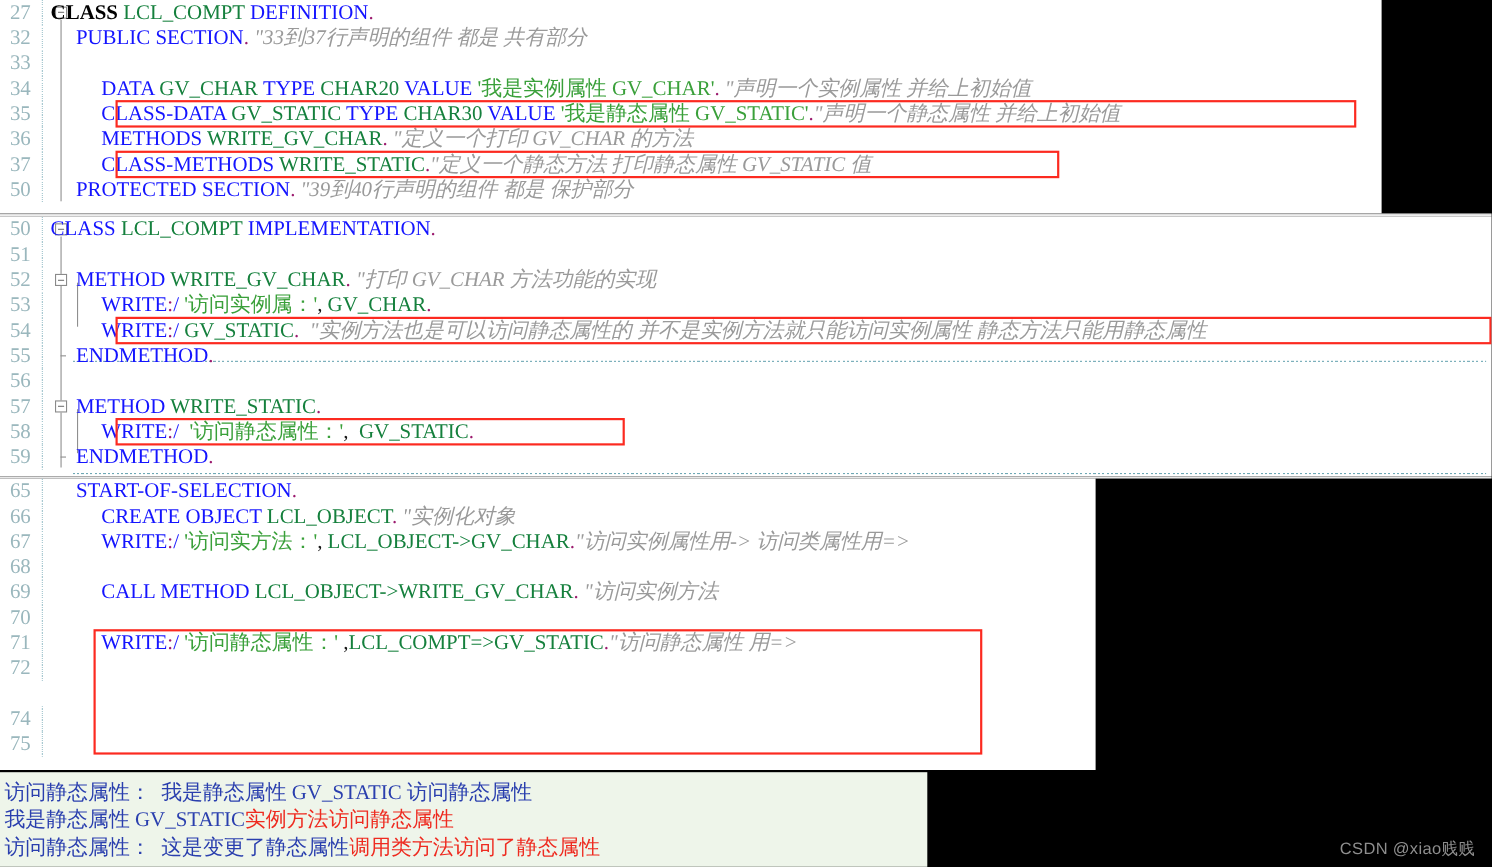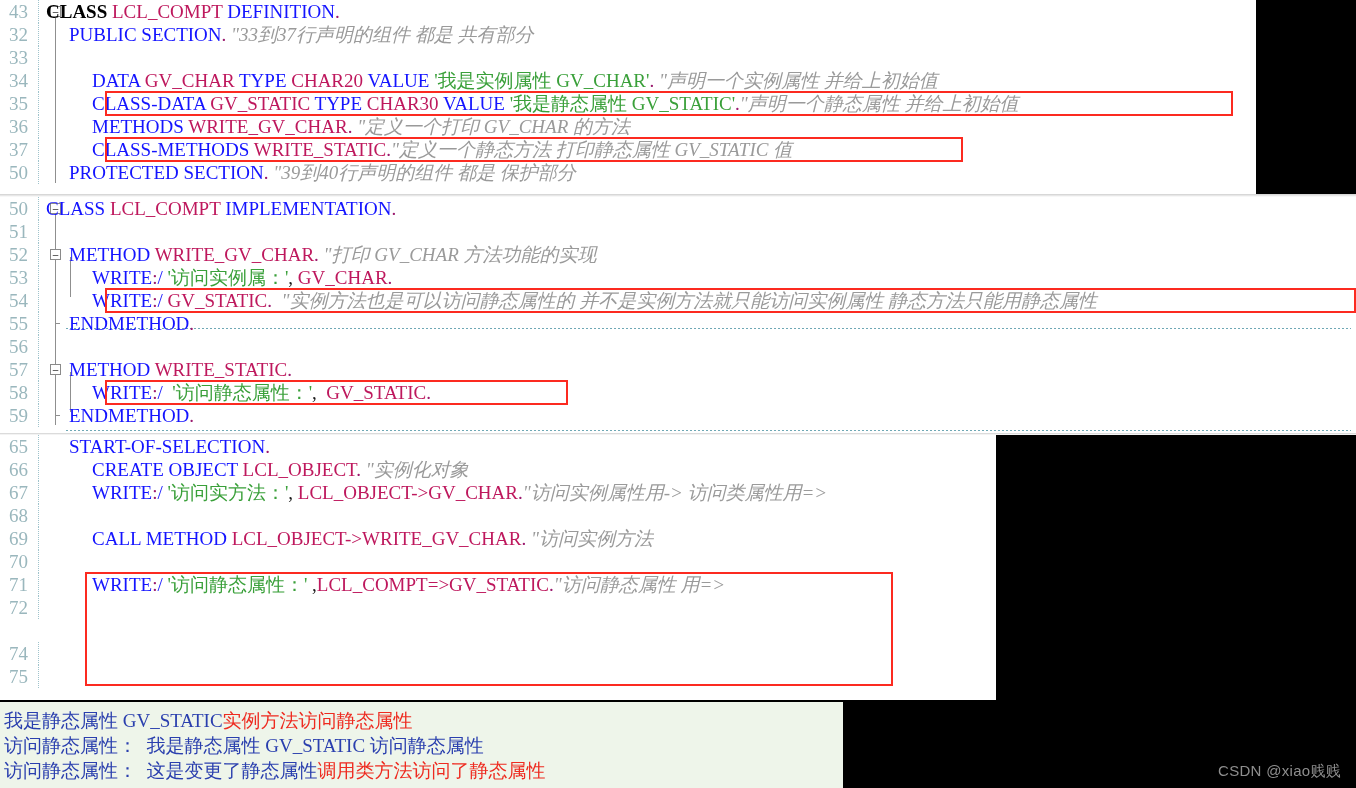--- a/index.html
+++ b/index.html
@@ -22,21 +22,21 @@
     color:#9ab7bd;font-size:19px;font-family:"Liberation Serif",serif;
     letter-spacing:0px;
   }
   .gutline{position:absolute;left:38px;top:0;width:1px;height:23px;
            background:repeating-linear-gradient(to bottom,#9fc3cc 0 1px,transparent 1px 2px);}
   .code{position:absolute;left:46px;top:0;height:23px;font-size:19px;white-space:pre;}
 
   
   .kw   {color:#1414ff;margin-top:24px;}
   .kwb  {color:#000000;font-weight:bold;}
-  .id   {color:#be185d;}
+  .id   {color:#15803d;}
   .str  {color:#3aa03a;}
   .cmt  {color:#9a9a9a;font-style:italic;}
   .dot  {color:#9b1a6e;}
   .op   {color:#161616;}
 
   
   .fold{position:absolute;width:11px;height:11px;border:1px solid #8a8a8a;background:#fff;
         box-sizing:border-box;color:#333;font-size:10px;line-height:9px;text-align:center;
         font-family:"Liberation Sans",sans-serif;}
   .vline{position:absolute;width:1px;background:#8f8f8f;}
@@ -61,21 +61,21 @@
   .seam{position:absolute;background:linear-gradient(to bottom,#cfcfcf,#ffffff);}
 </style>
 </head>
 <body>
 
 <div id="stage">
 
   <div class="block" id="block0" style="left:0;top:0;width:1256px;height:194px;">
     <div class="blk-inner">
       <div class="vline" style="left:55px;top:18px;width:1px;height:165px;"></div>
-    <div class="row" style="position: absolute; left: 0px; top: 0px; width: 100%;"><div class="gut">43</div><div class="gutline"></div><div class="fold" style="left: 50px; top: 6px;">–</div><div class="code" style="left: 46px;"><span class="kwb">CLASS </span><span class="id">LCL_COMPT </span><span class="kw">DEFINITION</span><span class="dot">.</span></div></div>
+    <div class="row" style="position: absolute; left: 0px; top: 0px; width: 100%;"><div class="gut">27</div><div class="gutline"></div><div class="fold" style="left: 50px; top: 6px;">–</div><div class="code" style="left: 46px;"><span class="kwb">CLASS </span><span class="id">LCL_COMPT </span><span class="kw">DEFINITION</span><span class="dot">.</span></div></div>
         <div class="row" style="position: absolute; left: 0px; top: 23px; width: 100%;"><div class="gut">32</div><div class="gutline"></div><div class="code" style="left: 69px;"><span class="kw">PUBLIC SECTION</span><span class="dot">.</span><span class="cmt"> "33到37行声明的组件 都是 共有部分</span></div></div>
         <div class="row" style="position: absolute; left: 0px; top: 46px; width: 100%;"><div class="gut">33</div><div class="gutline"></div><div class="code" style="left: 69px;"></div></div>
         <div class="row" style="position: absolute; left: 0px; top: 69px; width: 100%;"><div class="gut">34</div><div class="gutline"></div><div class="code" style="left: 92px;"><span class="kw">DATA </span><span class="id">GV_CHAR </span><span class="kw">TYPE </span><span class="id">CHAR20 </span><span class="kw">VALUE </span><span class="str">'我是实例属性 GV_CHAR'</span><span class="dot">.</span><span class="cmt"> "声明一个实例属性 并给上初始值</span></div></div>
         <div class="row" style="position: absolute; left: 0px; top: 92px; width: 100%;"><div class="gut">35</div><div class="gutline"></div><div class="code" style="left: 92px;"><span class="kw">CLASS-DATA </span><span class="id">GV_STATIC </span><span class="kw">TYPE </span><span class="id">CHAR30 </span><span class="kw">VALUE </span><span class="str">'我是静态属性 GV_STATIC'</span><span class="dot">.</span><span class="cmt">"声明一个静态属性 并给上初始值</span></div></div>
         <div class="row" style="position: absolute; left: 0px; top: 115px; width: 100%;"><div class="gut">36</div><div class="gutline"></div><div class="code" style="left: 92px;"><span class="kw">METHODS </span><span class="id">WRITE_GV_CHAR</span><span class="dot">.</span><span class="cmt"> "定义一个打印 GV_CHAR 的方法</span></div></div>
         <div class="row" style="position: absolute; left: 0px; top: 138px; width: 100%;"><div class="gut">37</div><div class="gutline"></div><div class="code" style="left: 92px;"><span class="kw">CLASS-METHODS </span><span class="id">WRITE_STATIC</span><span class="dot">.</span><span class="cmt">"定义一个静态方法 打印静态属性 GV_STATIC 值</span></div></div>
         <div class="row" style="position: absolute; left: 0px; top: 161px; width: 100%;"><div class="gut">50</div><div class="gutline"></div><div class="code" style="left: 69px;"><span class="kw">PROTECTED SECTION</span><span class="dot">.</span><span class="cmt"> "39到40行声明的组件 都是 保护部分</span></div></div>
         <div class="hi" style="left: 105px; top: 91px; width: 1128px; height: 25px;"></div>
         <div class="hi" style="left: 105px; top: 137px; width: 858px; height: 25px;"></div>
       </div>
@@ -115,19 +115,19 @@
         <div class="row" style="position: absolute; left: 0px; top: 115px; width: 100%;"><div class="gut">70</div><div class="gutline"></div><div class="code" style="left: 46px;"></div></div>
         <div class="row" style="position: absolute; left: 0px; top: 138px; width: 100%;"><div class="gut">71</div><div class="gutline"></div><div class="code" style="left: 92px;"><span class="kw">WRITE</span><span class="dot">:</span><span class="kw">/ </span><span class="str">'访问静态属性：'</span><span class="op"> ,</span><span class="id">LCL_COMPT=&gt;GV_STATIC</span><span class="dot">.</span><span class="cmt">"访问静态属性 用=&gt;</span></div></div>
         <div class="row" style="position: absolute; left: 0px; top: 161px; width: 100%;"><div class="gut">72</div><div class="gutline"></div><div class="code" style="left: 46px;"></div></div>
         <div class="row" style="position: absolute; left: 0px; top: 207px; width: 100%;"><div class="gut">74</div><div class="gutline"></div><div class="code" style="left: 46px;"></div></div>
         <div class="row" style="position: absolute; left: 0px; top: 230px; width: 100%;"><div class="gut">75</div><div class="gutline"></div></div>
         <div class="hi" style="left: 85px; top: 137px; width: 808px; height: 114px;"></div>
       </div>
   </div>
 
   <div id="console" style="left:0;top:702px;width:843px;height:86px;padding:6px 0 0 4px;box-sizing:border-box;">
-  <div class="cline"><span>我是静态属性 GV_STATIC</span><span class="note">实例方法访问静态属性</span></div>
-      <div class="cline"><span>访问静态属性：  我是静态属性 GV_STATIC 访问静态属性</span></div>
+  <div class="cline"><span>访问静态属性：  我是静态属性 GV_STATIC 访问静态属性</span></div>
+      <div class="cline"><span>我是静态属性 GV_STATIC</span><span class="note">实例方法访问静态属性</span></div>
       <div class="cline"><span>访问静态属性：  这是变更了静态属性</span><span class="note">调用类方法访问了静态属性</span></div>
     </div>
 
   <div id="watermark" style="left:1218px;top:762px;">CSDN @xiao贱贱</div>
 </div>
 
 </body></html>

